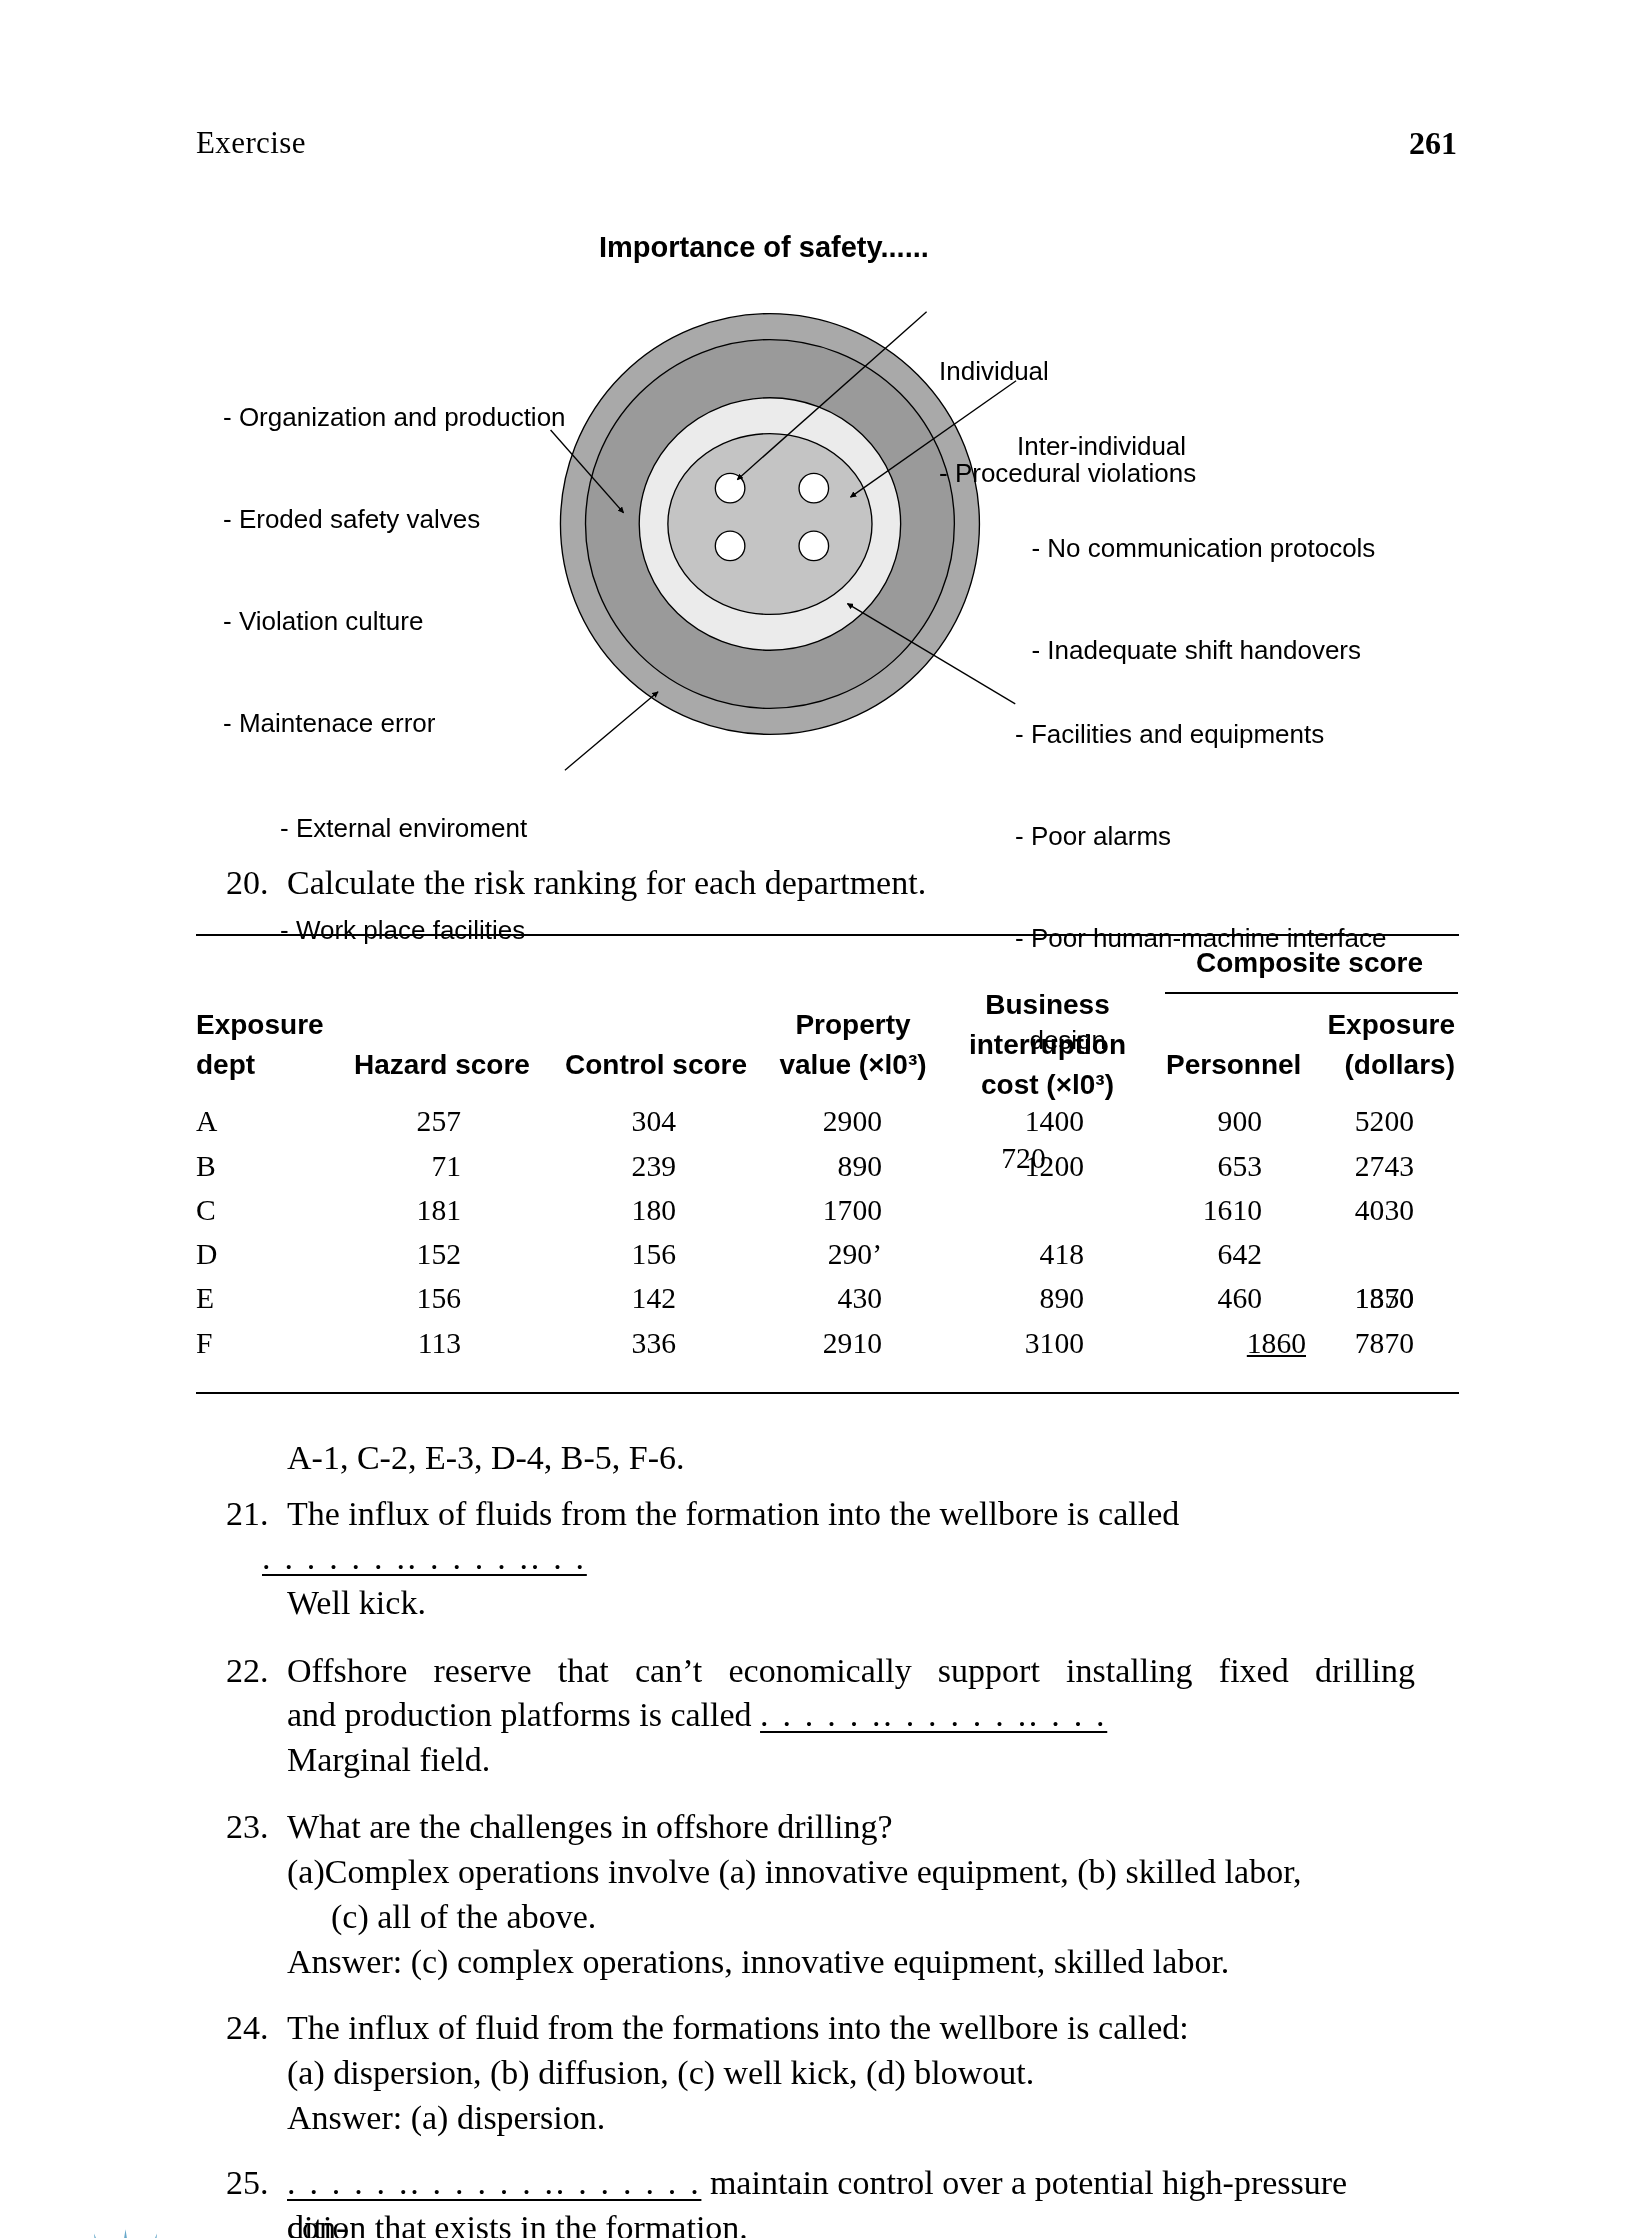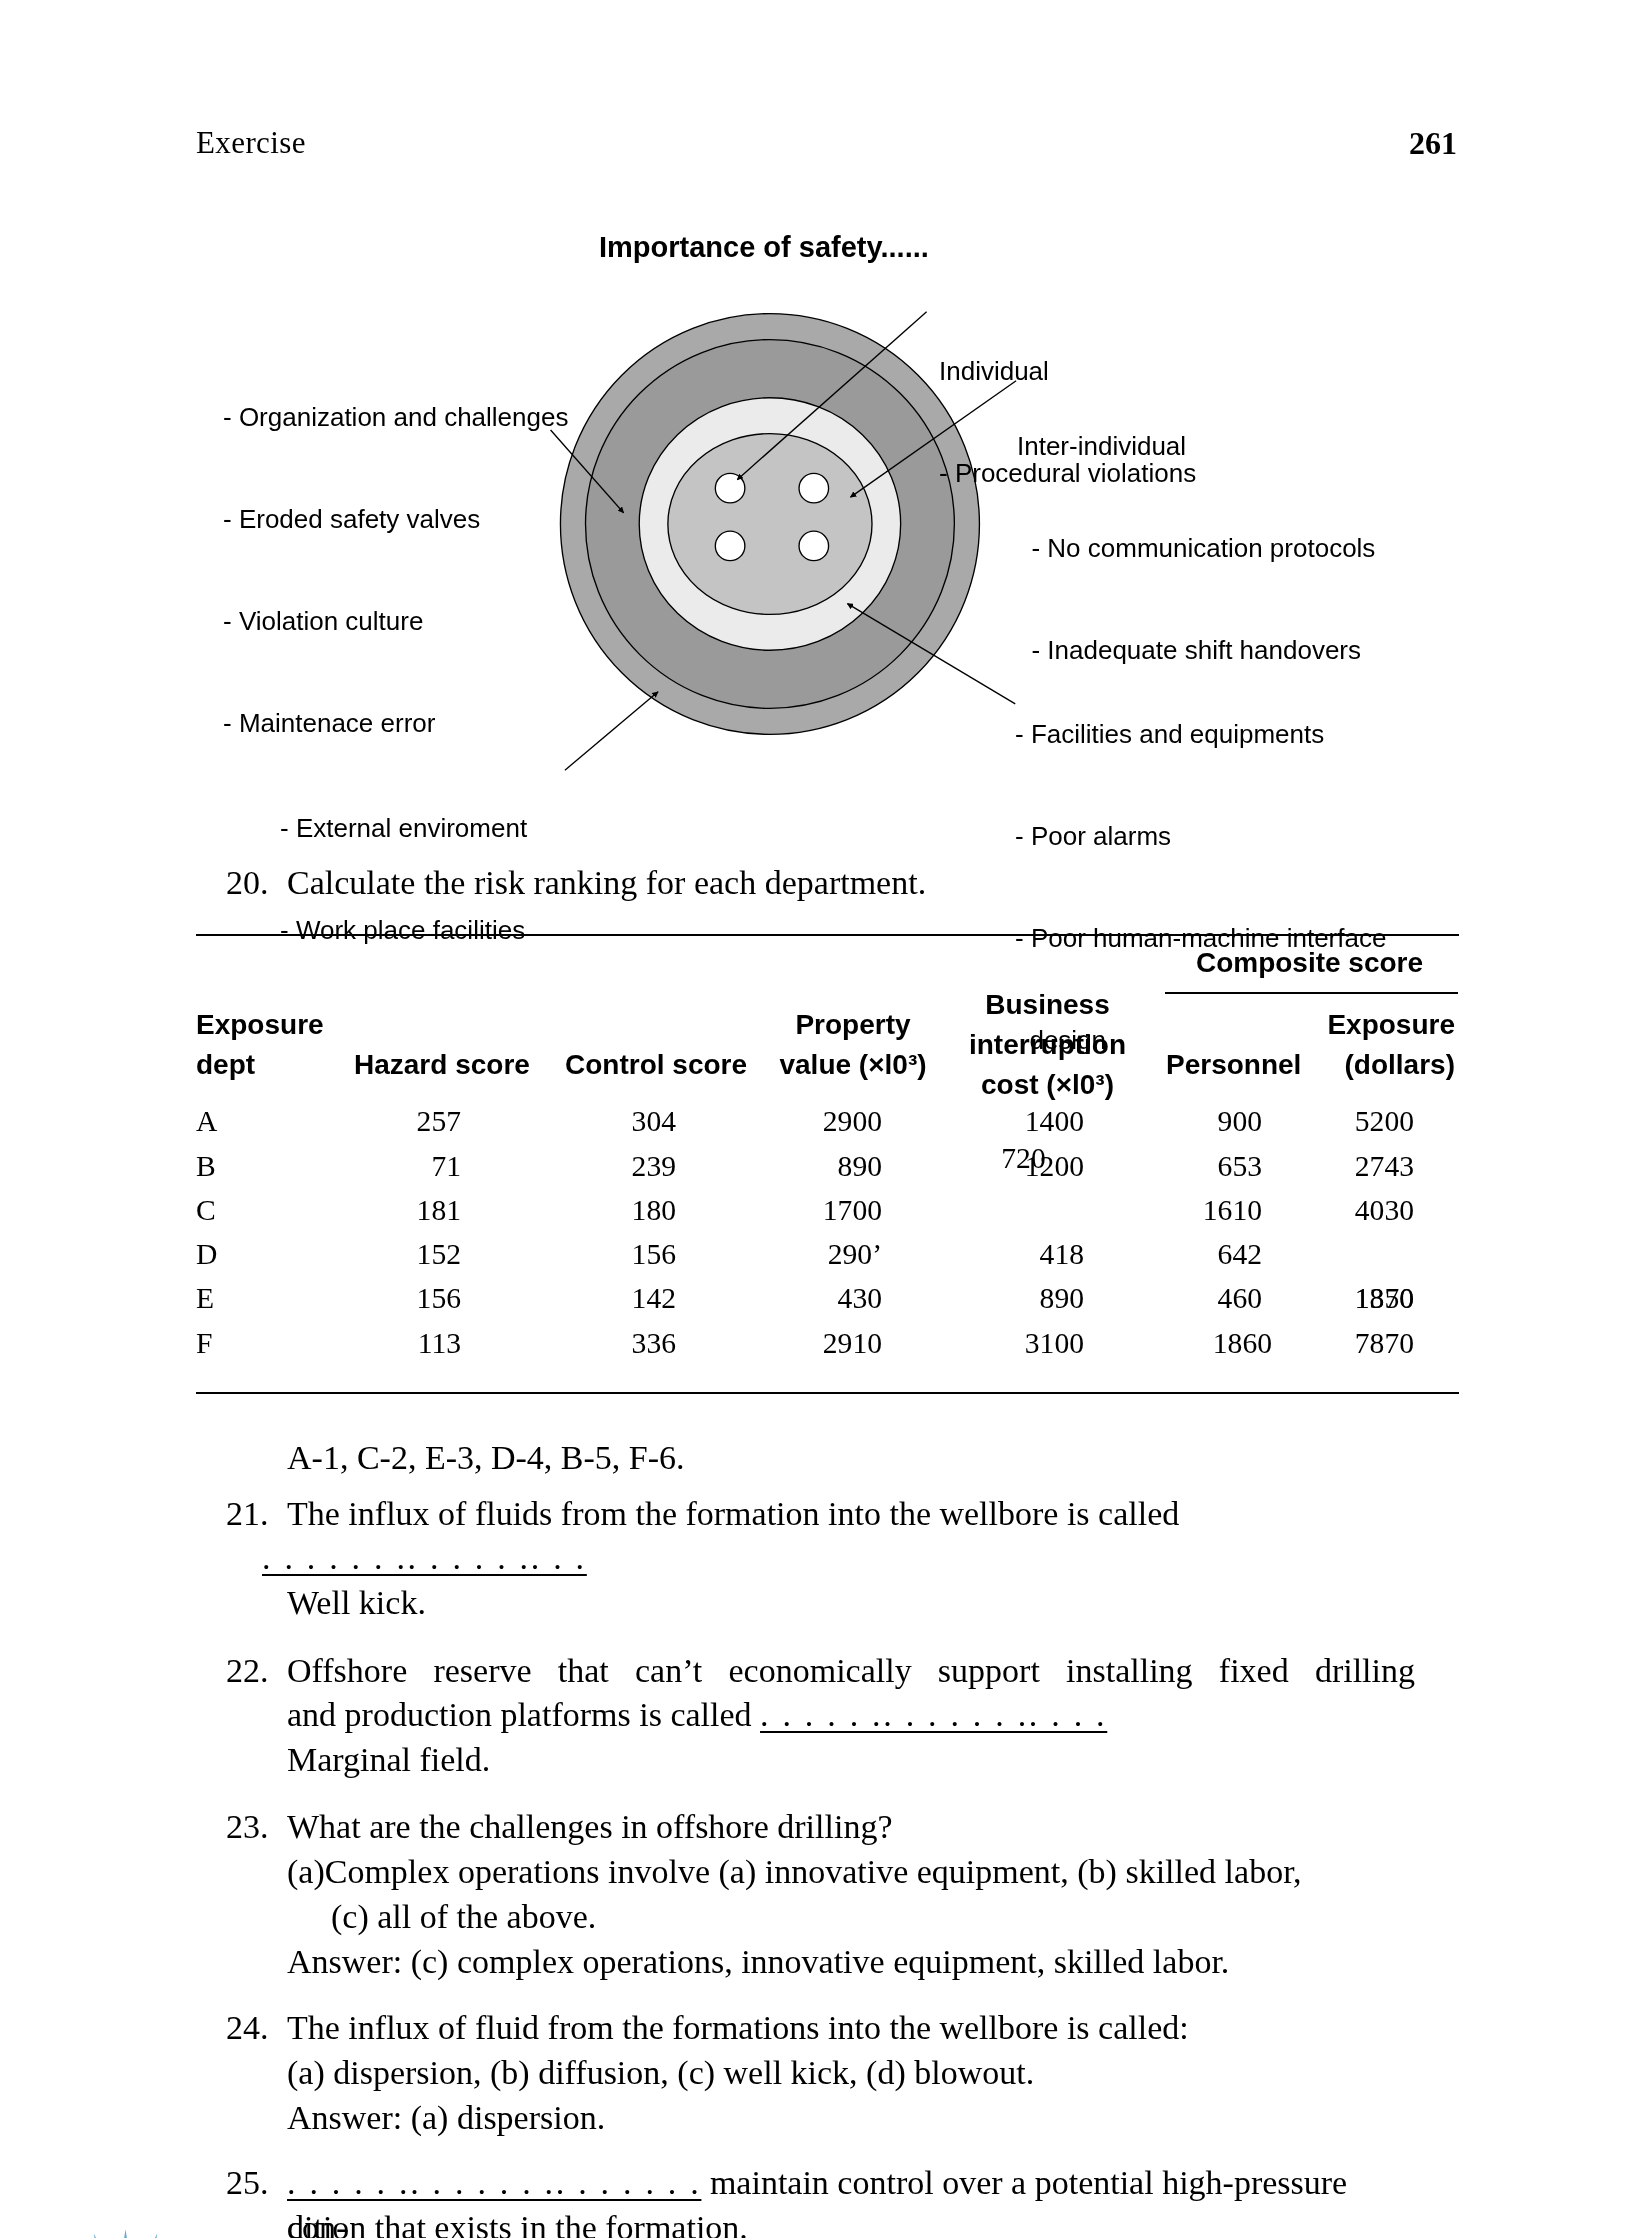--- a/index.html
+++ b/index.html
@@ -59,21 +59,21 @@
     <g id="arrows">
         <line x1="1230" y1="960" x2="1393" y2="1145" stroke="#000" stroke-width="3" marker-end="url(#ah)"></line>
         <line x1="2070" y1="696" x2="1647" y2="1071" stroke="#000" stroke-width="3" marker-end="url(#ah)"></line>
         <line x1="2270" y1="850" x2="1900" y2="1110" stroke="#000" stroke-width="3" marker-end="url(#ah)"></line>
         <line x1="2268" y1="1572" x2="1893" y2="1348" stroke="#000" stroke-width="3" marker-end="url(#ah)"></line>
         <line x1="1262" y1="1720" x2="1470" y2="1545" stroke="#000" stroke-width="3" marker-end="url(#ah)"></line>
       </g>
   </svg>
 
   <div class="abs sans fig-label" style="left:223px; top:332px;">
-    <div>- Organization and challenges</div>
+    <div>- Organization and production</div>
     <div>- Eroded safety valves</div>
     <div>- Violation culture</div>
     <div>- Maintenace error</div>
   </div>
 
   <div class="abs sans fig-label" style="left:939px; top:286px;">
     <div>Individual</div>
     <div>- Procedural violations</div>
   </div>
 
@@ -160,21 +160,21 @@
         <div class="td" style="left: 963px; top: 1276px; width: 121px;">890</div>
         <div class="td" style="left: 1146px; top: 1276px; width: 116px;">460</div>
         <div class="td" style="left: 1289px; top: 1276px; width: 125px;">1870</div>
       </div>
       <div>
         <div class="td l" style="left: 196px; top: 1321px; width: 90px;">F</div>
         <div class="td" style="left: 358px; top: 1321px; width: 103px;">113</div>
         <div class="td" style="left: 573px; top: 1321px; width: 103px;">336</div>
         <div class="td" style="left: 775px; top: 1321px; width: 107px;">2910</div>
         <div class="td" style="left: 963px; top: 1321px; width: 121px;">3100</div>
-        <div class="td" style="left: 1156px; top: 1321px; width: 116px;">1860</div>
+        <div class="td" style="left: 1190px; top: 1321px; width: 116px; text-decoration: underline;">1860</div>
         <div class="td" style="left: 1289px; top: 1321px; width: 125px;">7870</div>
       </div>
     </div>
 
   <div class="rule" style="top:1392px;"></div>
 </div>
 
 <div class="abs serif q-text" style="left:287px; top:1435px;">A-1, C-2, E-3, D-4, B-5, F-6.</div>
 
 <div class="serif q-text">

